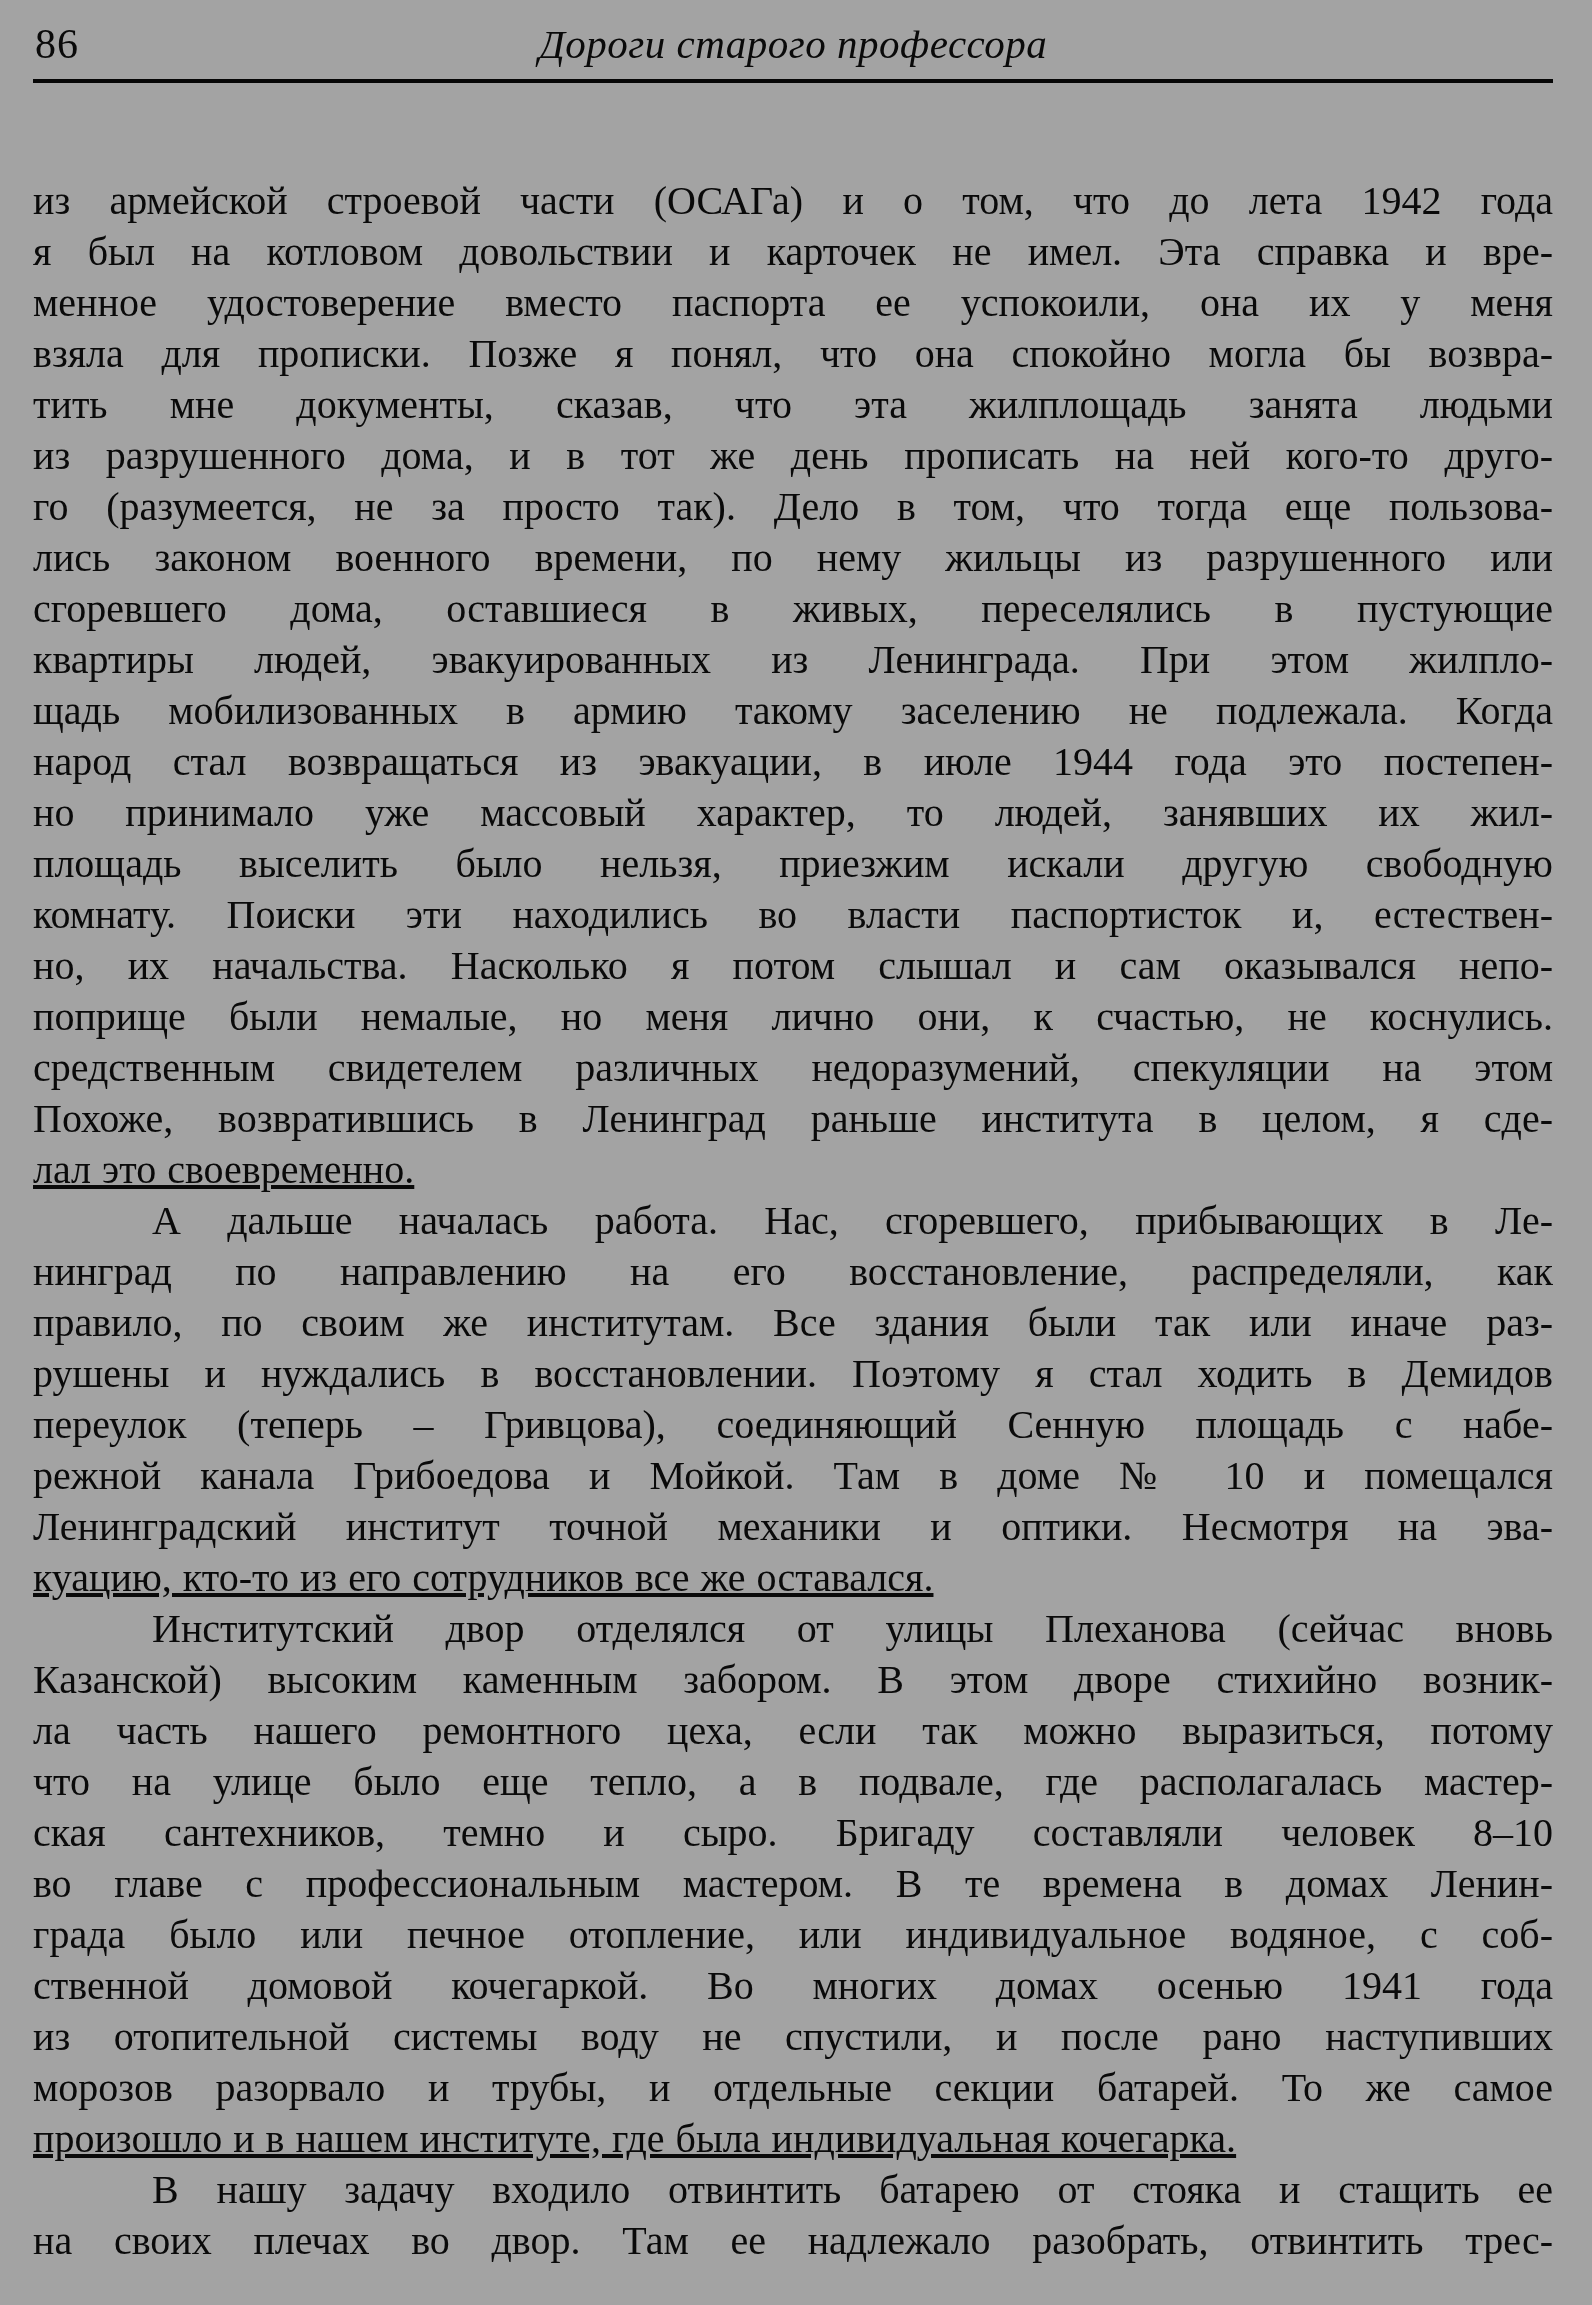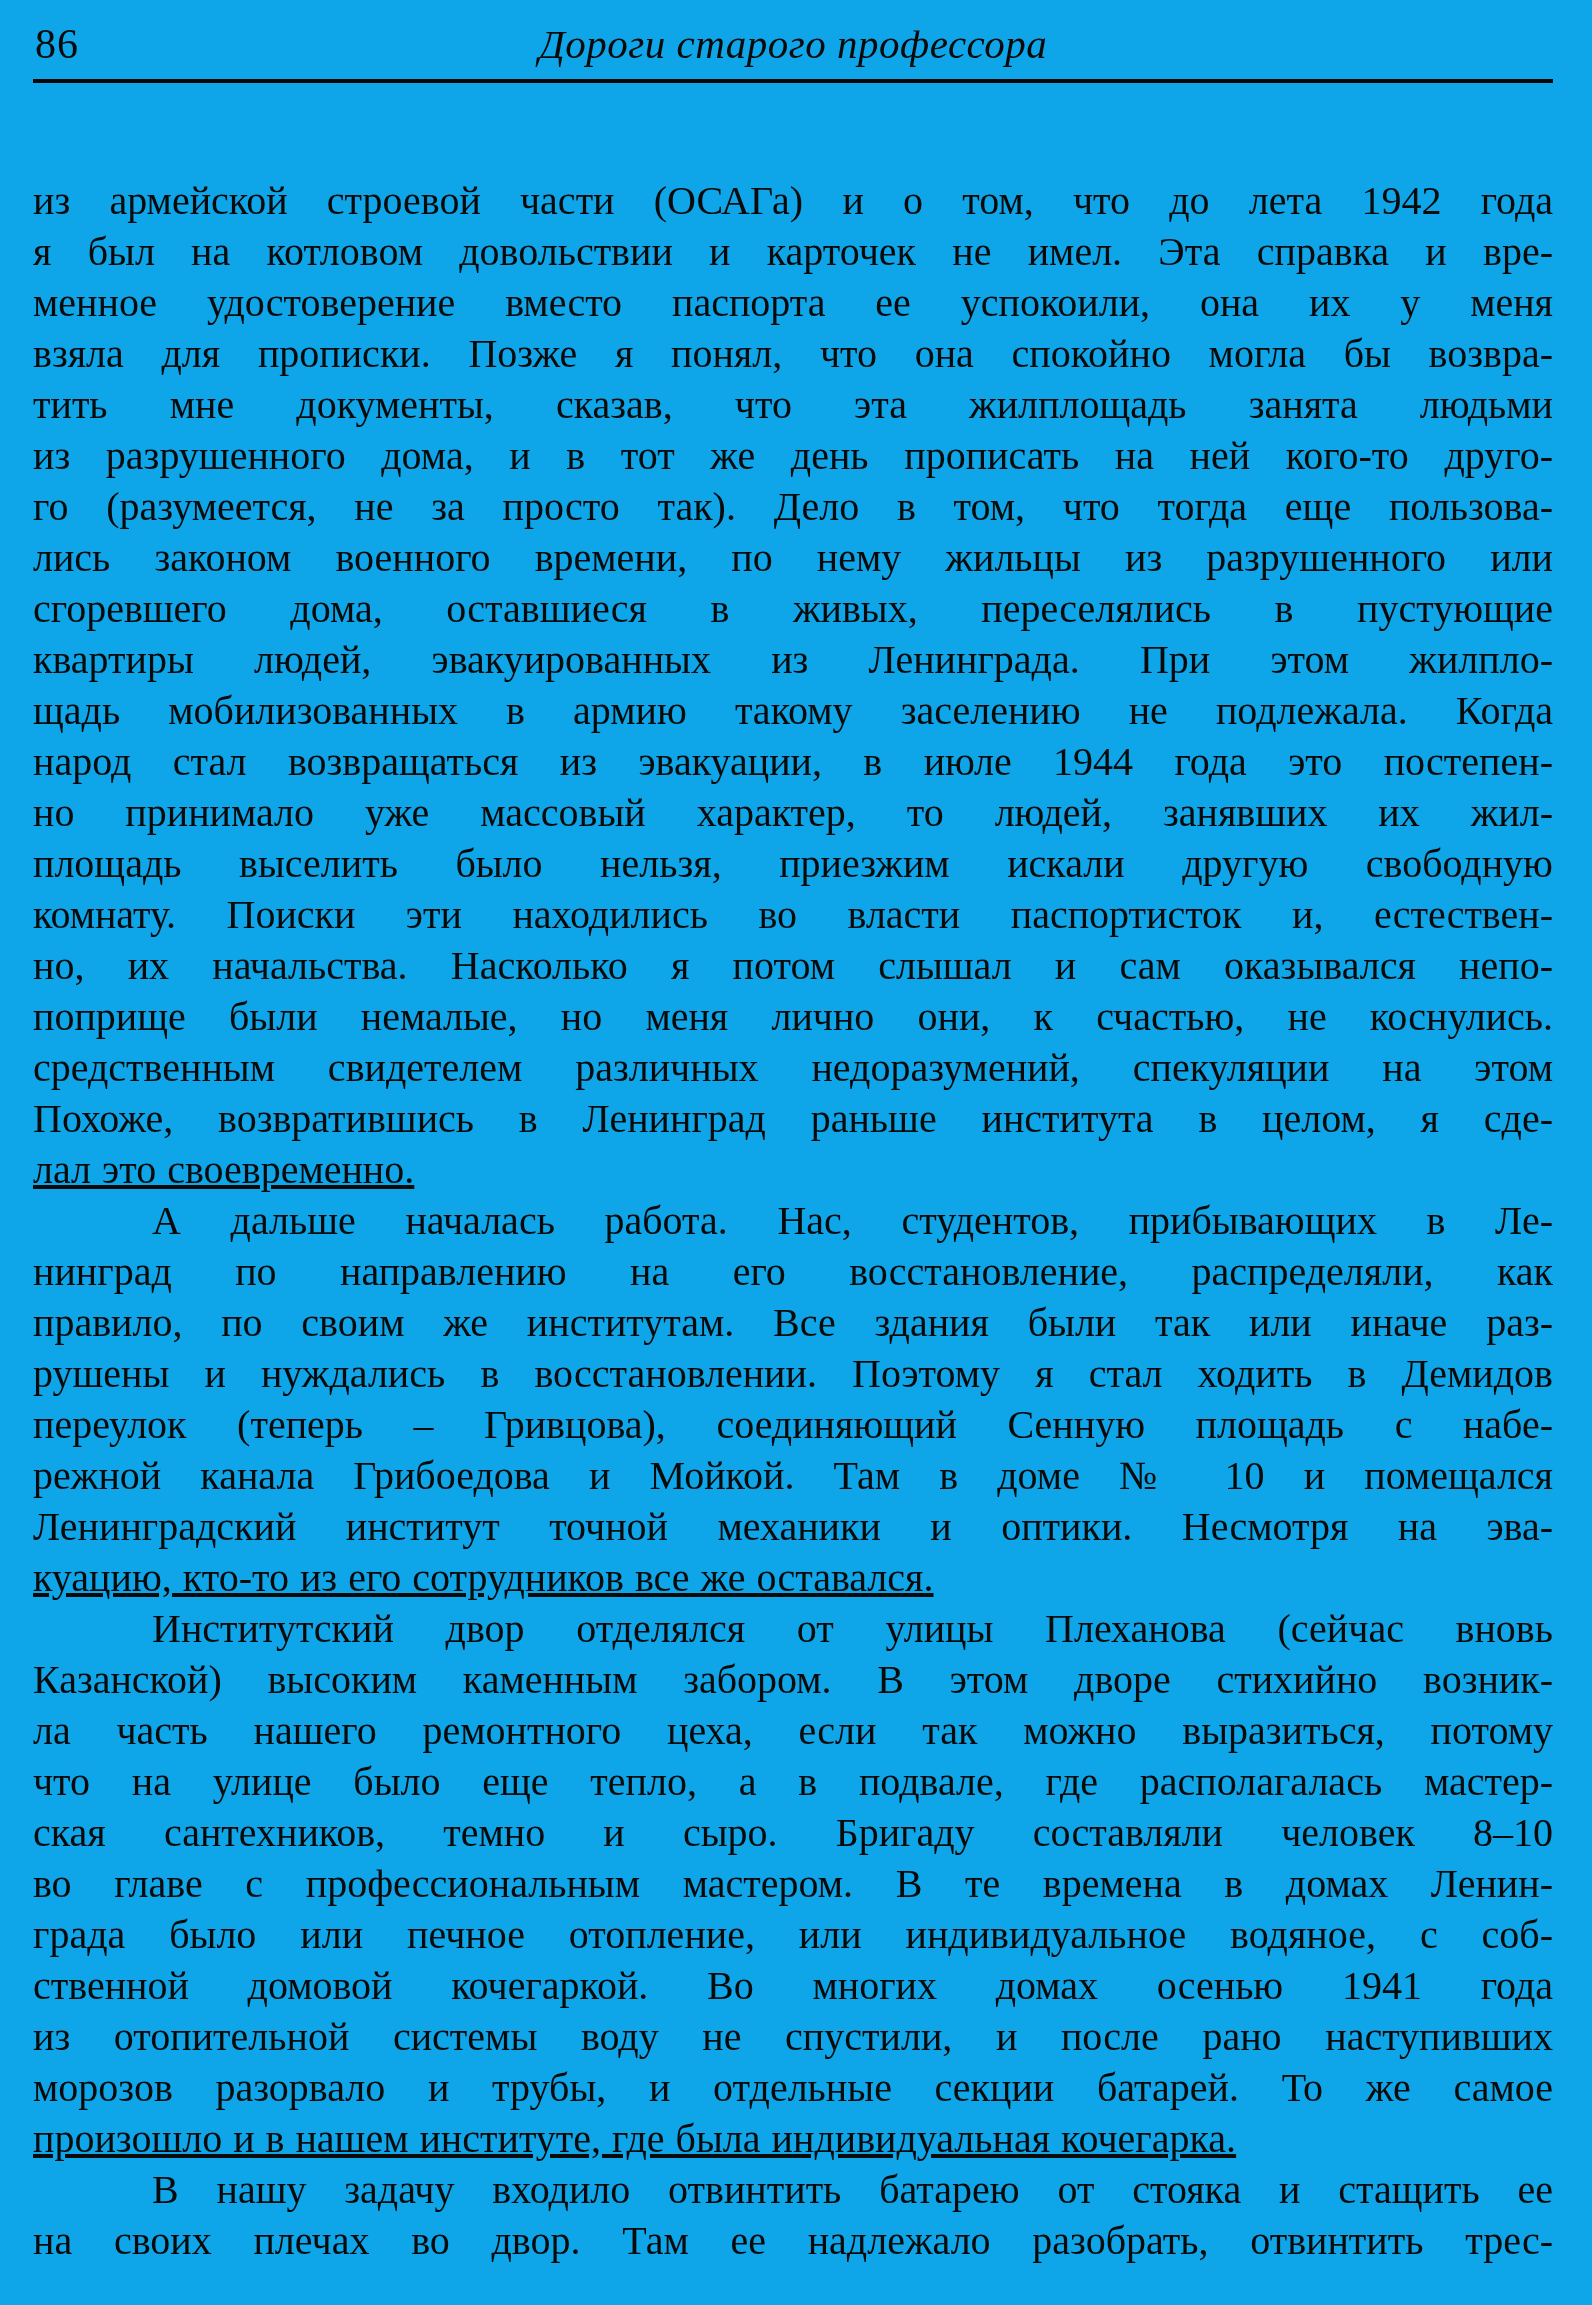--- a/index.html
+++ b/index.html
@@ -5,21 +5,21 @@
   html, body {
     margin: 0;
     padding: 0;
     background: #e8e8e8;
   }
   .page {
     position: relative;
     width: 1592px;
     height: 2305px;
     margin: 0 auto;
-    background: #0ea5e9;
+    background: #a3a3a3;
     color: #0a0a0a;
     font-family: "Liberation Serif", "DejaVu Serif", serif;
     overflow: hidden;
   }
   .running-header {
     position: absolute;
     top: 0;
     left: 33px;
     width: 1520px;
     height: 79px;
@@ -99,21 +99,21 @@
       <div class="line">щадь мобилизованных в армию такому заселению не подлежала. Когда</div>
       <div class="line">народ стал возвращаться из эвакуации, в июле 1944 года это постепен-</div>
       <div class="line">но принимало уже массовый характер, то людей, занявших их жил-</div>
       <div class="line">площадь выселить было нельзя, приезжим искали другую свободную</div>
       <div class="line">комнату. Поиски эти находились во власти паспортисток и, естествен-</div>
       <div class="line">но, их начальства. Насколько я потом слышал и сам оказывался непо-</div>
       <div class="line">поприще были немалые, но меня лично они, к счастью, не коснулись.</div>
       <div class="line">средственным свидетелем различных недоразумений, спекуляции на этом</div>
       <div class="line">Похоже, возвратившись в Ленинград раньше института в целом, я сде-</div>
       <div class="line last">лал это своевременно.</div>
-      <div class="line indent">А дальше началась работа. Нас, студентов, прибывающих в Ле-</div>
+      <div class="line indent">А дальше началась работа. Нас, сгоревшего, прибывающих в Ле-</div>
       <div class="line">нинград по направлению на его восстановление, распределяли, как</div>
       <div class="line">правило, по своим же институтам. Все здания были так или иначе раз-</div>
       <div class="line">рушены и нуждались в восстановлении. Поэтому я стал ходить в Демидов</div>
       <div class="line">переулок (теперь – Гривцова), соединяющий Сенную площадь с набе-</div>
       <div class="line">режной канала Грибоедова и Мойкой. Там в доме № 10 и помещался</div>
       <div class="line">Ленинградский институт точной механики и оптики. Несмотря на эва-</div>
       <div class="line last">куацию, кто-то из его сотрудников все же оставался.</div>
       <div class="line indent">Институтский двор отделялся от улицы Плеханова (сейчас вновь</div>
       <div class="line">Казанской) высоким каменным забором. В этом дворе стихийно возник-</div>
       <div class="line">ла часть нашего ремонтного цеха, если так можно выразиться, потому</div>

